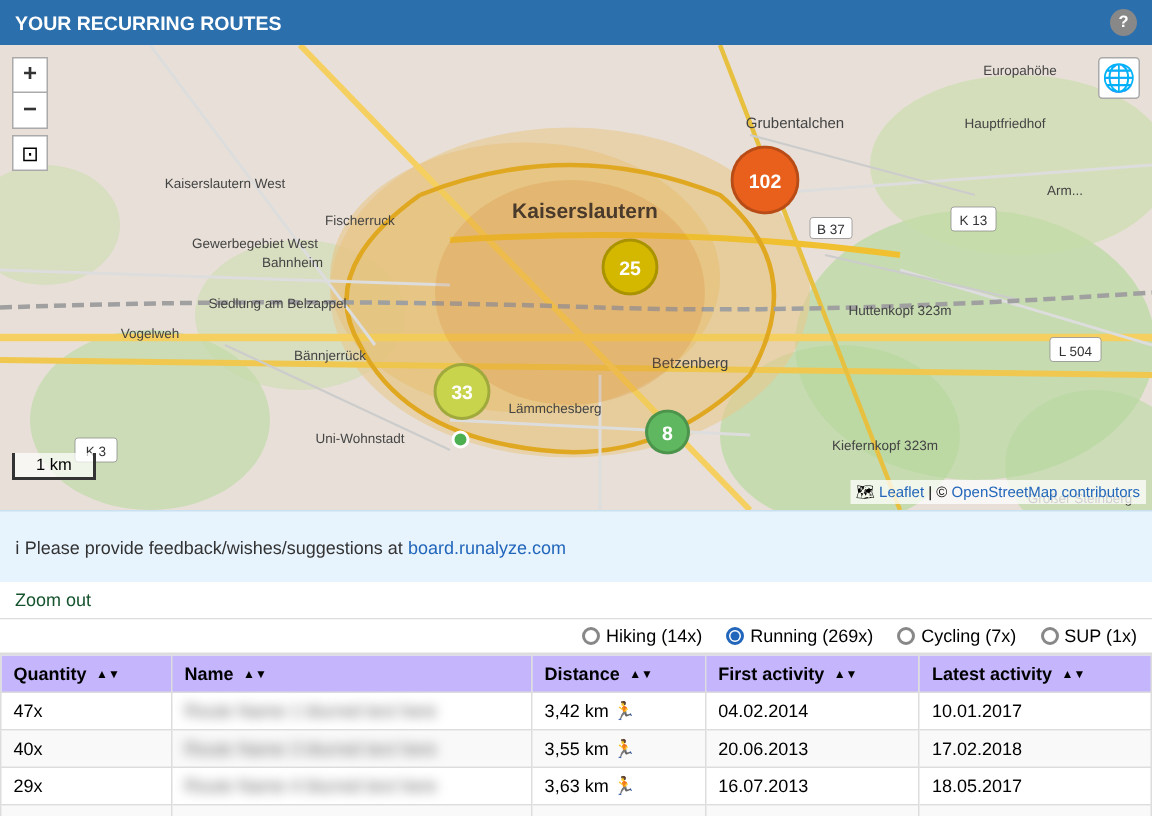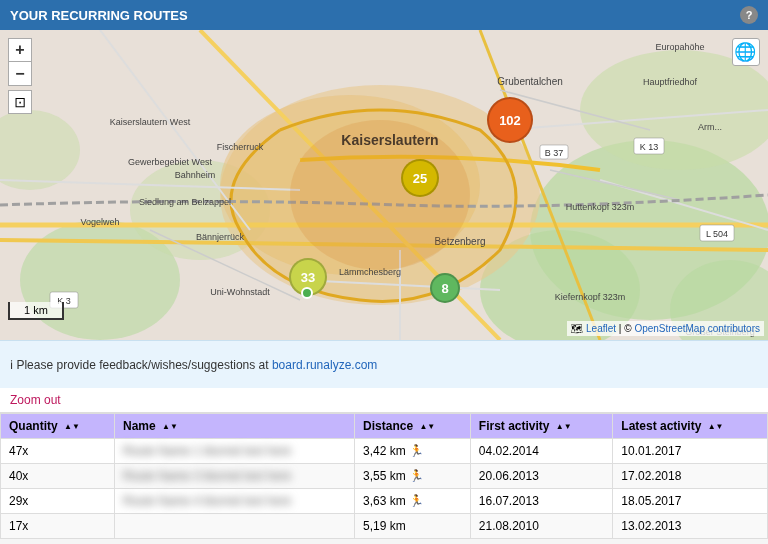--- a/index.html
+++ b/index.html
@@ -153,21 +153,21 @@
       font-size: 12px;
       color: #333;
       display: flex;
       justify-content: space-between;
       align-items: center;
       background: white;
       border-bottom: 1px solid #ddd;
     }
 
     .zoom-out-btn {
-      color: #be185d;
+      color: #14532d;
       cursor: pointer;
       text-decoration: none;
       font-size: 12px;
     }
 
     
     .filter-row {
       padding: 4px 10px;
       display: flex;
       align-items: center;
@@ -346,21 +346,21 @@
       <div class="map-extent-btn" style="margin-top:4px; font-size:14px;">⊡</div>
     </div>
 
     
     <div class="globe-btn">🌐</div>
 
     
     <div id="clusters-container">
         <div class="cluster-marker" style="left: 510px; top: 90px; width: 46px; height: 46px; background: rgb(232, 96, 28);">102</div>
         <div class="cluster-marker" style="left: 420px; top: 148px; width: 38px; height: 38px; background: rgb(212, 184, 0);">25</div>
-        <div class="cluster-marker" style="left: 308px; top: 247px; width: 38px; height: 38px; background: rgb(200, 212, 75);">33</div>
+        <div class="cluster-marker" style="left: 308px; top: 231px; width: 38px; height: 38px; background: rgb(200, 212, 75);">33</div>
         <div class="cluster-marker" style="left: 445px; top: 258px; width: 30px; height: 30px; background: rgb(95, 184, 95);">8</div>
         <div class="small-dot" style="left: 307px; top: 263px;"></div>
       </div>
 
     
     <div class="map-scale">
       <span>1 km</span>
     </div>
 
     
@@ -371,20 +371,38 @@
 
   <div class="feedback-bar">
     <span>ℹ Please provide feedback/wishes/suggestions at </span>
     <a href="#">board.runalyze.com</a>
   </div>
 
   <div class="info-bar">
     <a href="#" class="zoom-out-btn">Zoom out</a>
   </div>
 
+  <div class="filter-row" id="filter-row">
+      <label class="filter-option">
+        <div class="radio-circle"></div>
+        <span style="font-size: 12px;">Hiking (14x)</span>
+      </label>
+      <label class="filter-option">
+        <div class="radio-circle selected"></div>
+        <span style="font-size: 12px;">Running (269x)</span>
+      </label>
+      <label class="filter-option">
+        <div class="radio-circle"></div>
+        <span style="font-size: 12px;">Cycling (7x)</span>
+      </label>
+      <label class="filter-option">
+        <div class="radio-circle"></div>
+        <span style="font-size: 12px;">SUP (1x)</span>
+      </label>
+    </div>
 
   <table class="data-table">
     <thead>
       <tr id="table-header-row">
           <th>Quantity <span class="sort-arrows">▲▼</span></th>
           <th>Name <span class="sort-arrows">▲▼</span></th>
           <th>Distance <span class="sort-arrows">▲▼</span></th>
           <th>First activity <span class="sort-arrows">▲▼</span></th>
           <th>Latest activity <span class="sort-arrows">▲▼</span></th>
         </tr>

